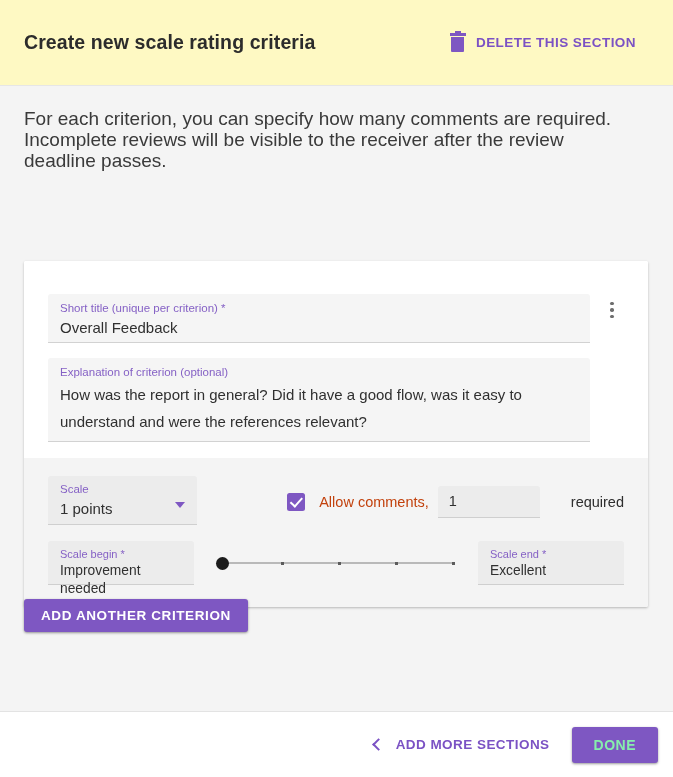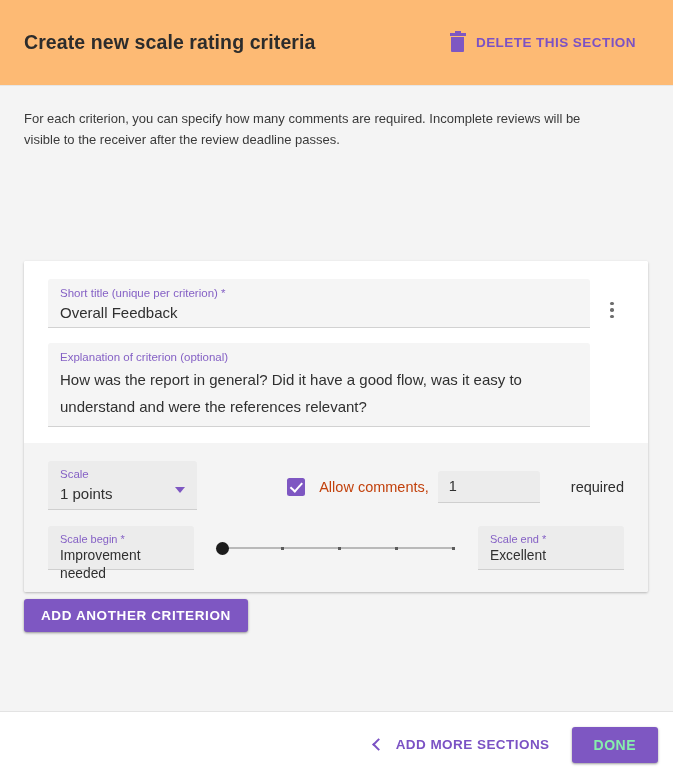--- a/index.html
+++ b/index.html
@@ -20,21 +20,21 @@
     width: 673px;
     height: 777px;
     background: #f4f4f4;
     display: flex;
     flex-direction: column;
   }
 
   
   .header {
     height: 86px;
-    background: #fdba74;
+    background: #fef9c3;
     border-bottom: 1px solid #e6e6e6;
     display: flex;
     align-items: center;
     padding: 0 24px;
     flex: 0 0 auto;
   }
 
   .header-title {
     font-size: 19.5px;
     font-weight: bold;
@@ -86,21 +86,21 @@
   
   .body {
     flex: 1 1 auto;
     background: #f4f4f4;
     overflow: hidden;
     position: relative;
   }
 
   .intro {
     padding: 22px 24px 0 24px;
-    font-size: 13px;
+    font-size: 19px;
     line-height: 21px;
     color: #3a3a3a;
     max-width: 640px;
   }
 
   
   .criterion-card {
     position: absolute;
     left: 24px;
     top: 175px;
@@ -135,21 +135,21 @@
     line-height: 15px;
     white-space: nowrap;
   }
   .field-value {
     font-size: 15px;
     color: #303030;
     line-height: 21px;
     padding-top: 1px;
   }
 
-  .title-field { margin-bottom: 15px; height: 49px; }
+  .title-field { margin-bottom: 15px; height: 49px; margin-top: 15px; }
   .explanation-field { min-height: 65px; }
   .explanation-field .field-value { line-height: 27px; }
 
   .kebab-menu {
     width: 24px;
     height: 30px;
     display: flex;
     flex-direction: column;
     align-items: center;
     justify-content: center;

